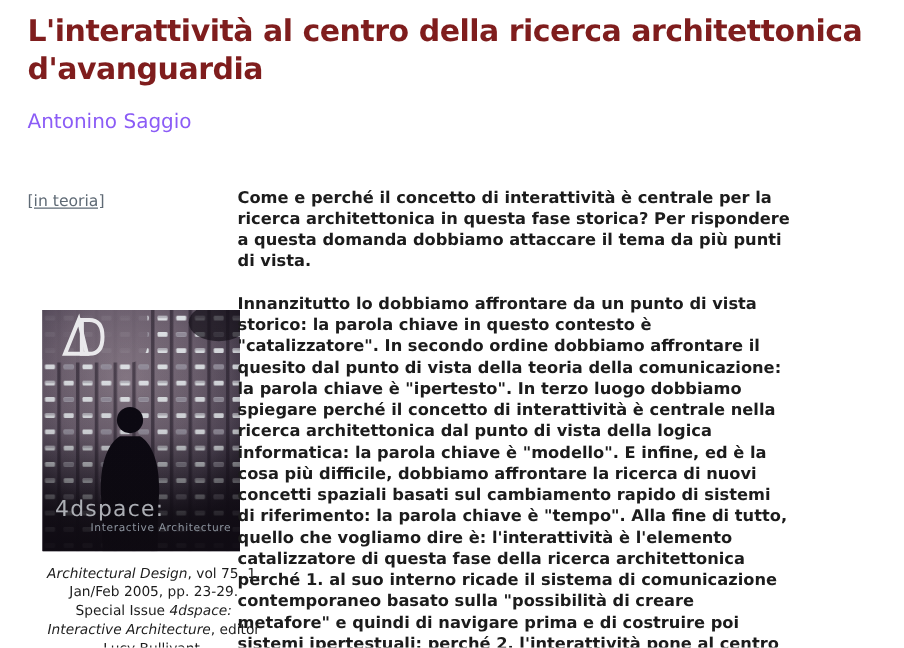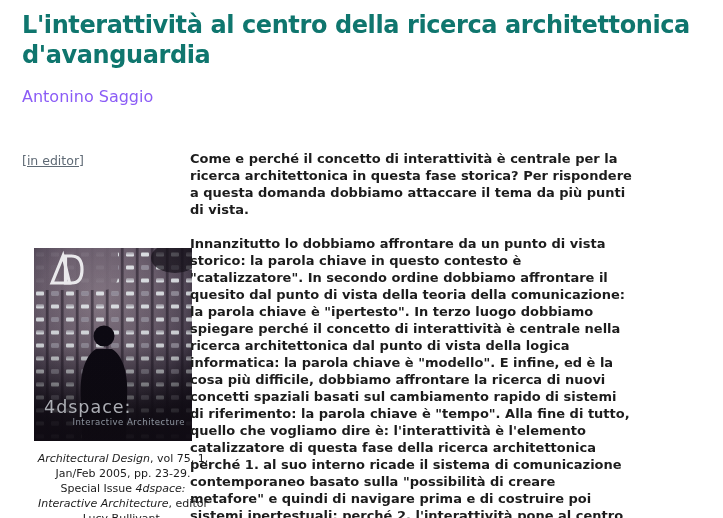--- a/index.html
+++ b/index.html
@@ -2,21 +2,21 @@
 <html><head>
 <meta charset="utf-8">
 <style>
   html,body{margin:0;padding:0;}
   body{
     width:723px;height:518px;overflow:hidden;background:#ffffff;
     font-family:"DejaVu Sans",sans-serif;color:#1f1f1f;
   }
   .page{padding:8px 0 0 22px;}
   h1{
-    margin:2px 0 0;width:700px;color:#0f766e;
+    margin:2px 0 0;width:700px;color:#7f1d1d;
     font-family:"DejaVu Sans",sans-serif;font-weight:bold;
     font-size:24px;line-height:30px;letter-spacing:-0.4px;
   }
   .author{margin-top:17px;font-size:16px;line-height:19px;color:#8b5cf6;}
   .content{display:flex;margin-top:44px;}
   .left{flex:0 0 168px;width:168px;}
   .eng{
     display:inline-block;font-size:12.5px;line-height:16px;
     color:#5f6a75;text-decoration:underline;cursor:pointer;
   }
@@ -35,21 +35,21 @@
 
 <div class="page">
 
   <h1>L'interattività al centro della ricerca architettonica d'avanguardia</h1>
 
   <div class="author">Antonino Saggio</div>
 
   <div class="content">
 
     <div class="left">
-      <a class="eng" href="#">[in editor]</a>
+      <a class="eng" href="#">[in teoria]</a>
 
       <figure class="coverwrap">
         <svg class="cover" viewBox="0 0 158 193" xmlns="http://www.w3.org/2000/svg">
           <defs>
             <radialGradient id="wallGrad" gradientUnits="userSpaceOnUse" cx="66" cy="54" r="130">
               <stop offset="0" stop-color="#887a87"></stop>
               <stop offset="0.45" stop-color="#6f6271"></stop>
               <stop offset="0.75" stop-color="#4f4555"></stop>
               <stop offset="1" stop-color="#2b2431"></stop>
             </radialGradient>

